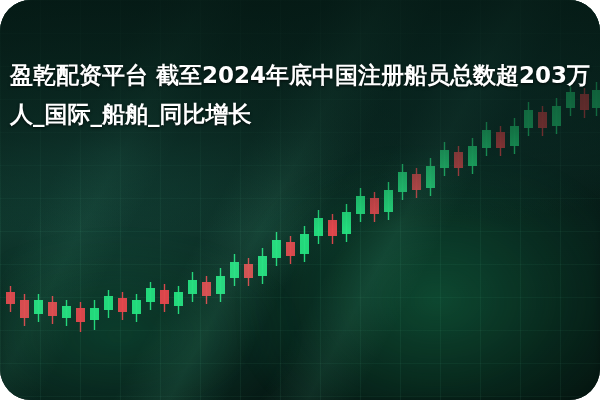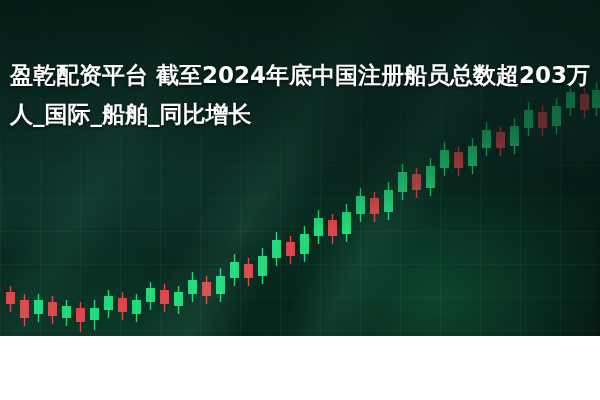--- a/index.html
+++ b/index.html
@@ -8,23 +8,24 @@
   }
   body {
     width: 600px;
     height: 400px;
     overflow: hidden;
     font-family: "DejaVu Sans", "Liberation Sans", sans-serif;
   }
   #stage {
     position: relative;
     width: 600px;
-    height: 336px;
+    height: 400px;
     background: #0b1d18;
     overflow: hidden;
+    border-radius: 31px;
   }
   
   .bg-base {
     position: absolute;
     inset: 0;
     background:
       radial-gradient(ellipse 70% 60% at 18% 38%, #14453a 0%, rgba(10,32,26,0) 70%),
       radial-gradient(ellipse 60% 50% at 80% 20%, #0f3b34 0%, rgba(8,28,24,0) 70%),
       linear-gradient(160deg, #0a2a22 0%, #0b2e24 35%, #071d18 70%, #05130f 100%);
   }

